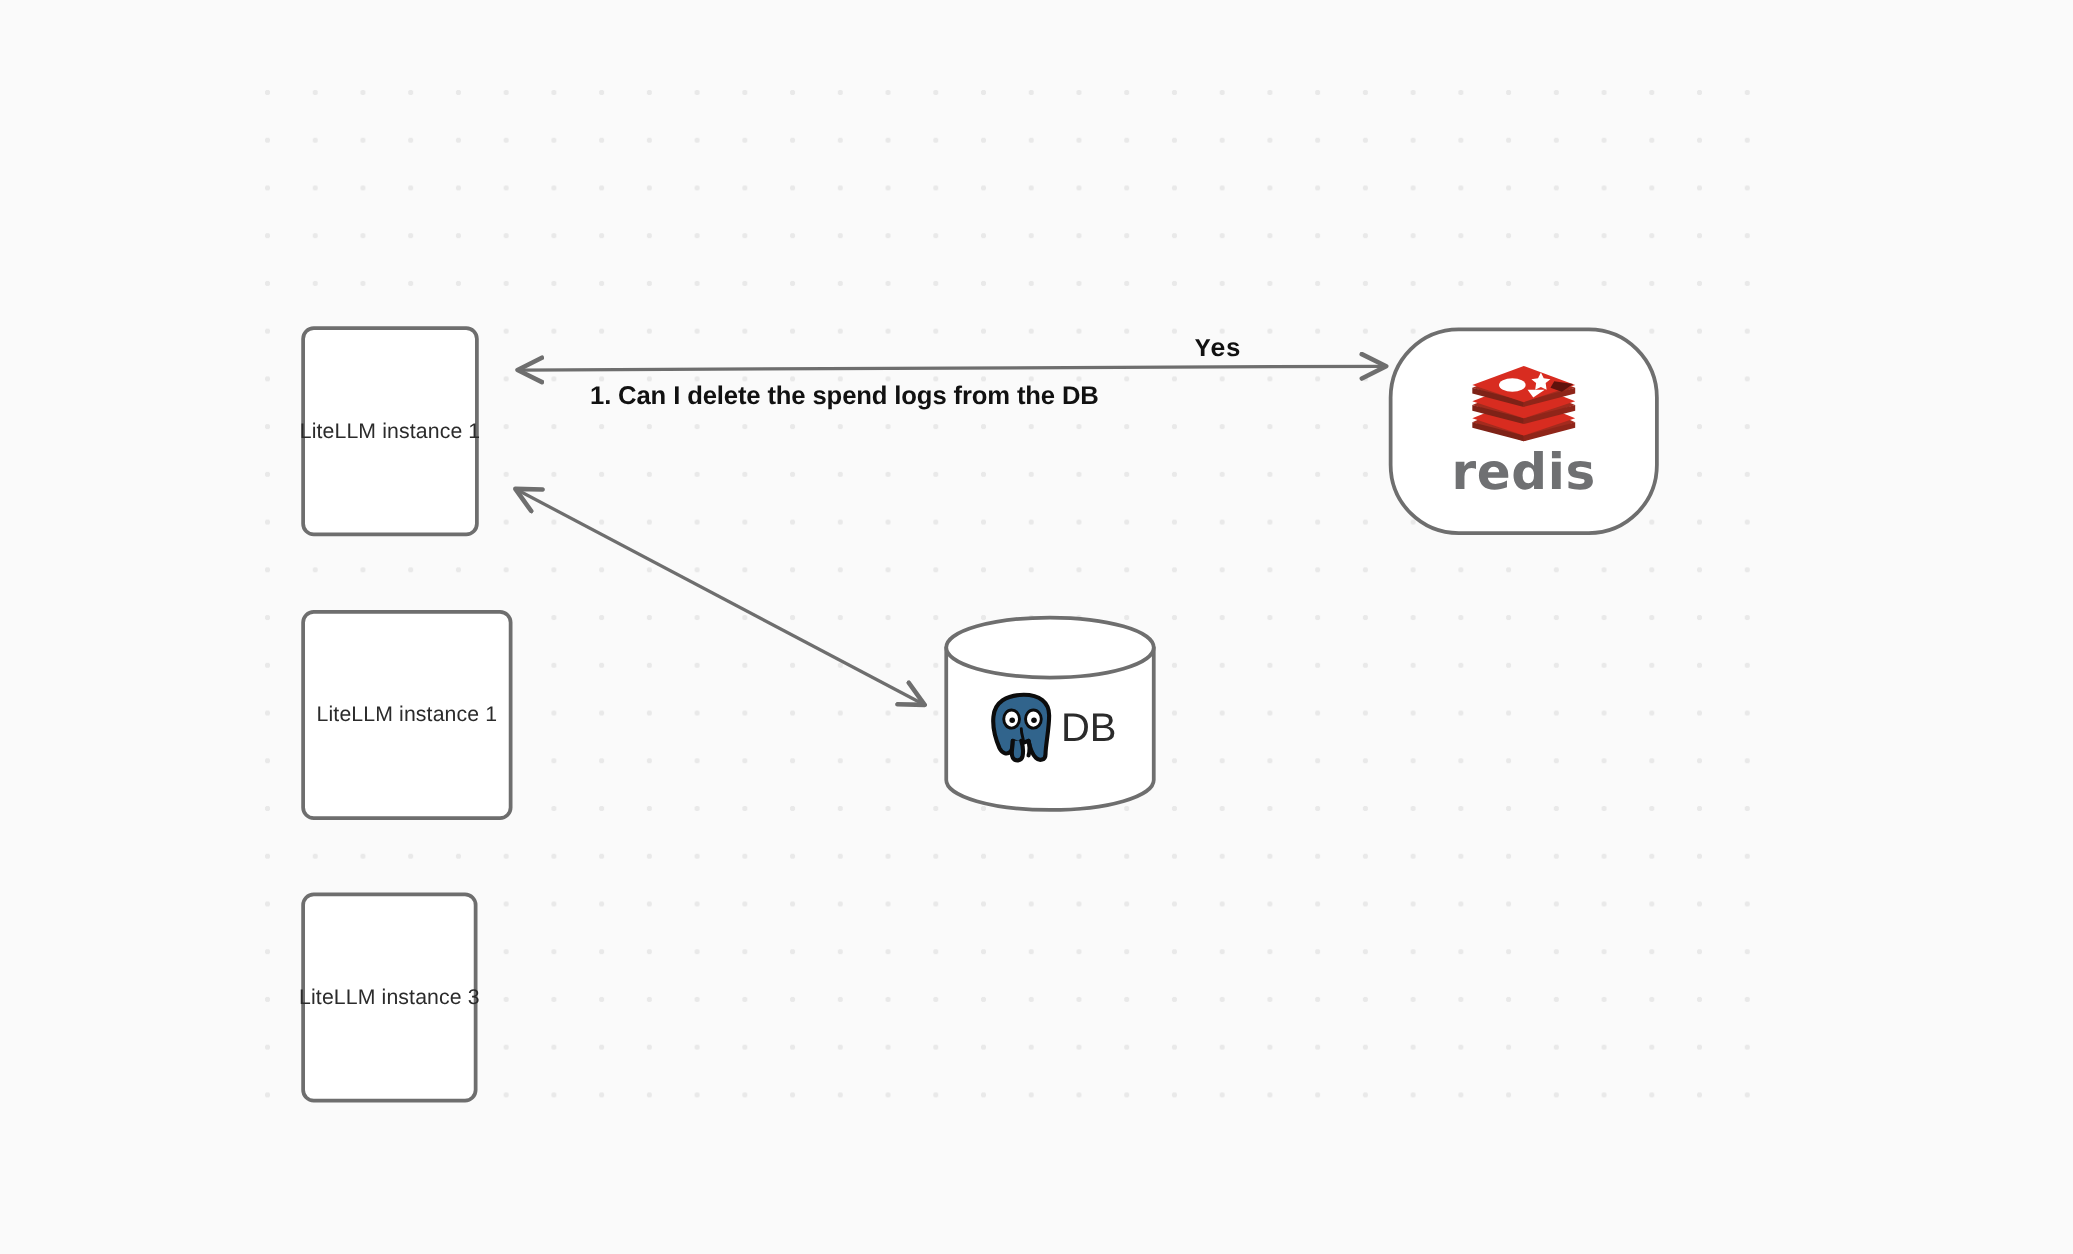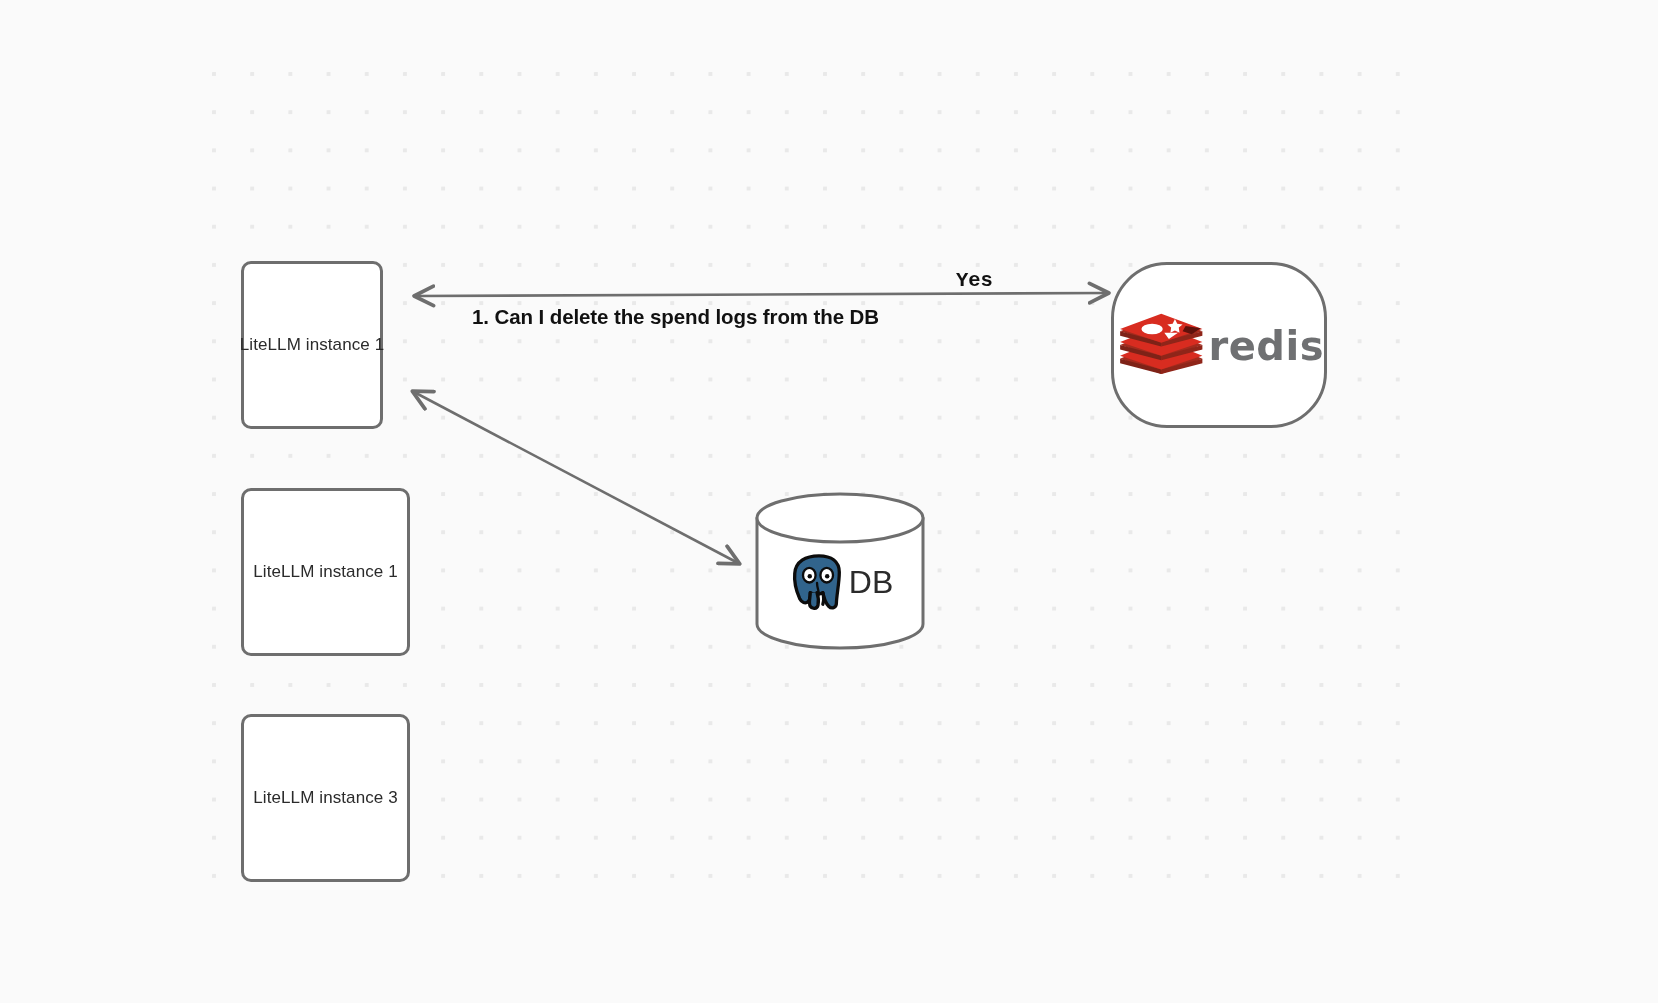--- a/index.html
+++ b/index.html
@@ -42,34 +42,35 @@
   .node-box .node-label {
     font-size: 17px;
     color: #2b2b2b;
     font-family: "Liberation Sans", sans-serif;
     letter-spacing: 0.1px;
     white-space: nowrap;
   }
   
   #litellm-1 { left: 241px; top: 261px; width: 142px; height: 168px; }
   #litellm-2 { left: 241px; top: 488px; width: 169px; height: 168px; }
-  #litellm-3 { left: 241px; top: 714px; width: 169px; height: 168px; }
+  #litellm-3 { left: 241px; top: 714px; width: 141px; height: 168px; }
 
   
   #redis-node {
     position: absolute;
     left: 1111px;
     top: 262px;
     width: 216px;
     height: 166px;
     background: #ffffff;
     border: 3px solid #6e6e6e;
     border-radius: 56px;
     box-sizing: border-box;
     display: flex;
+    flex-direction: column;
     align-items: center;
     justify-content: center;
   }
   #redis-logo-mark { width: 96px; height: 64px; display: block; }
   #redis-wordmark {
     font-family: "DejaVu Sans", sans-serif;
     font-size: 40px;
     font-weight: 600;
     color: #6f7072;
     letter-spacing: 0.5px;

